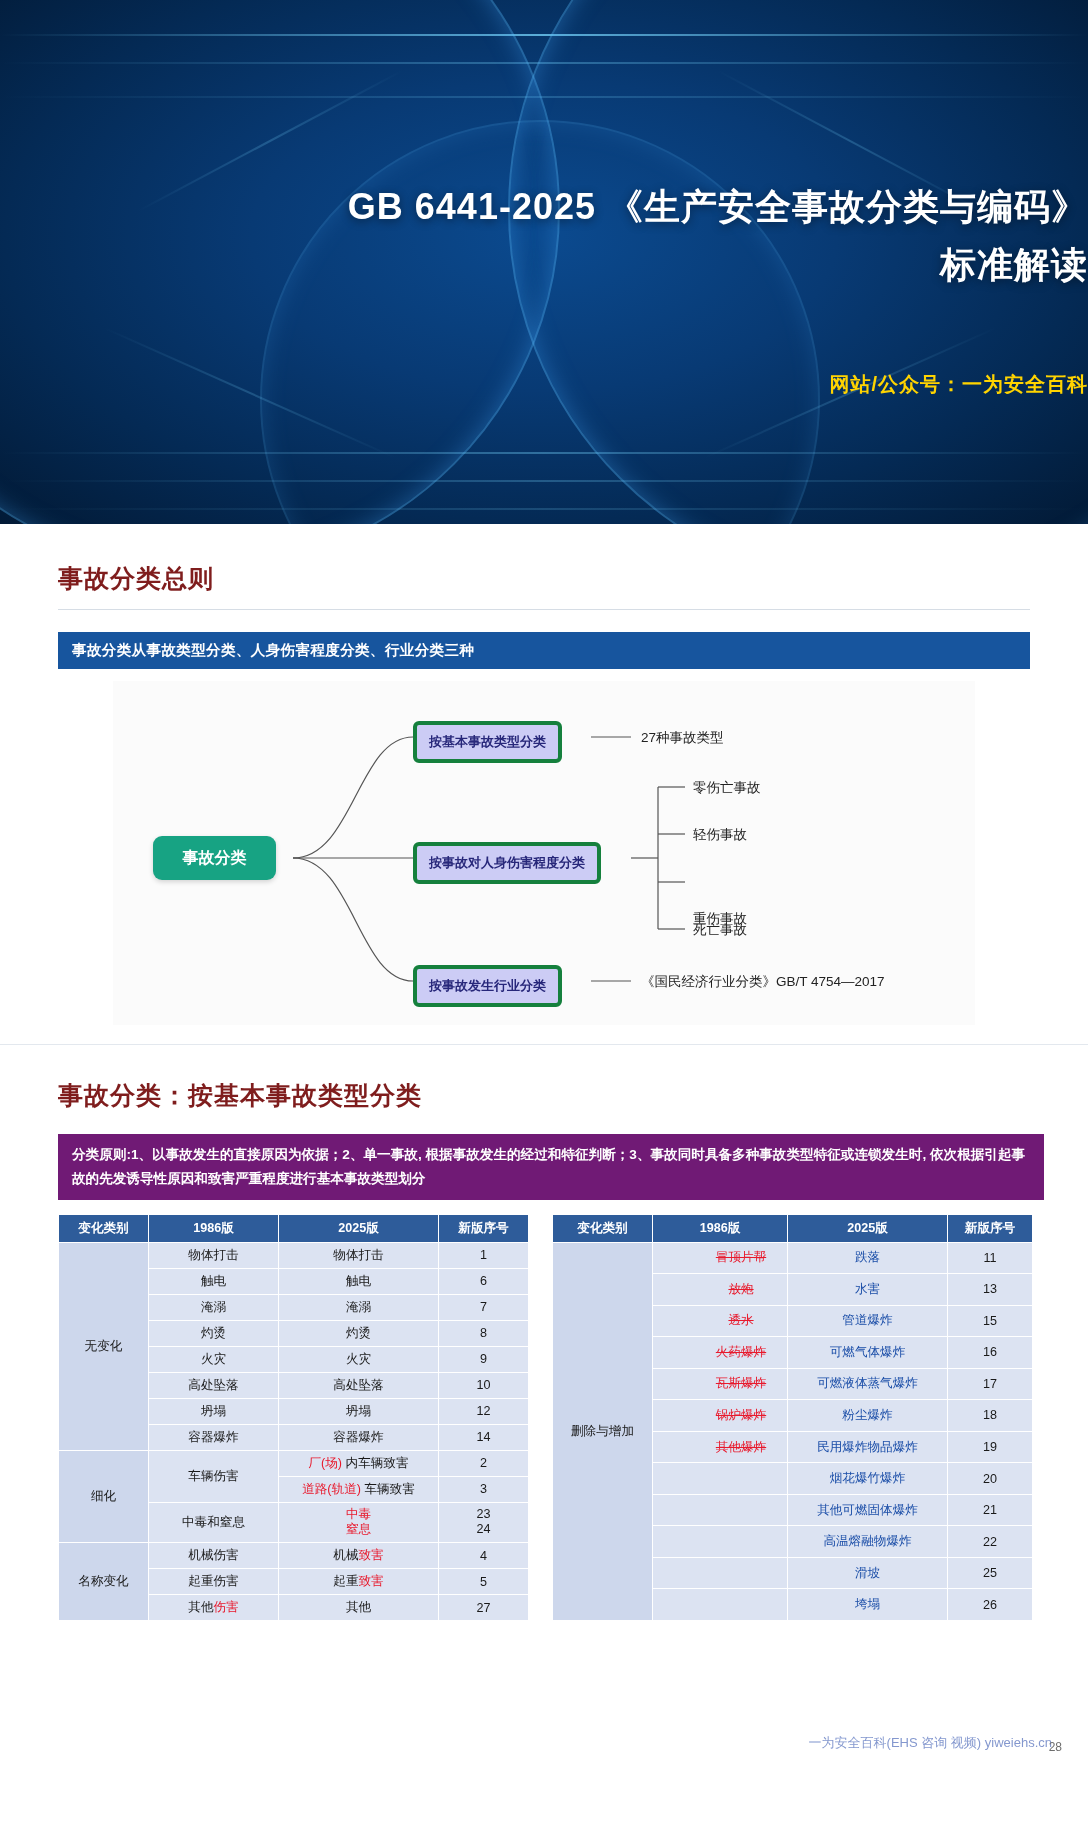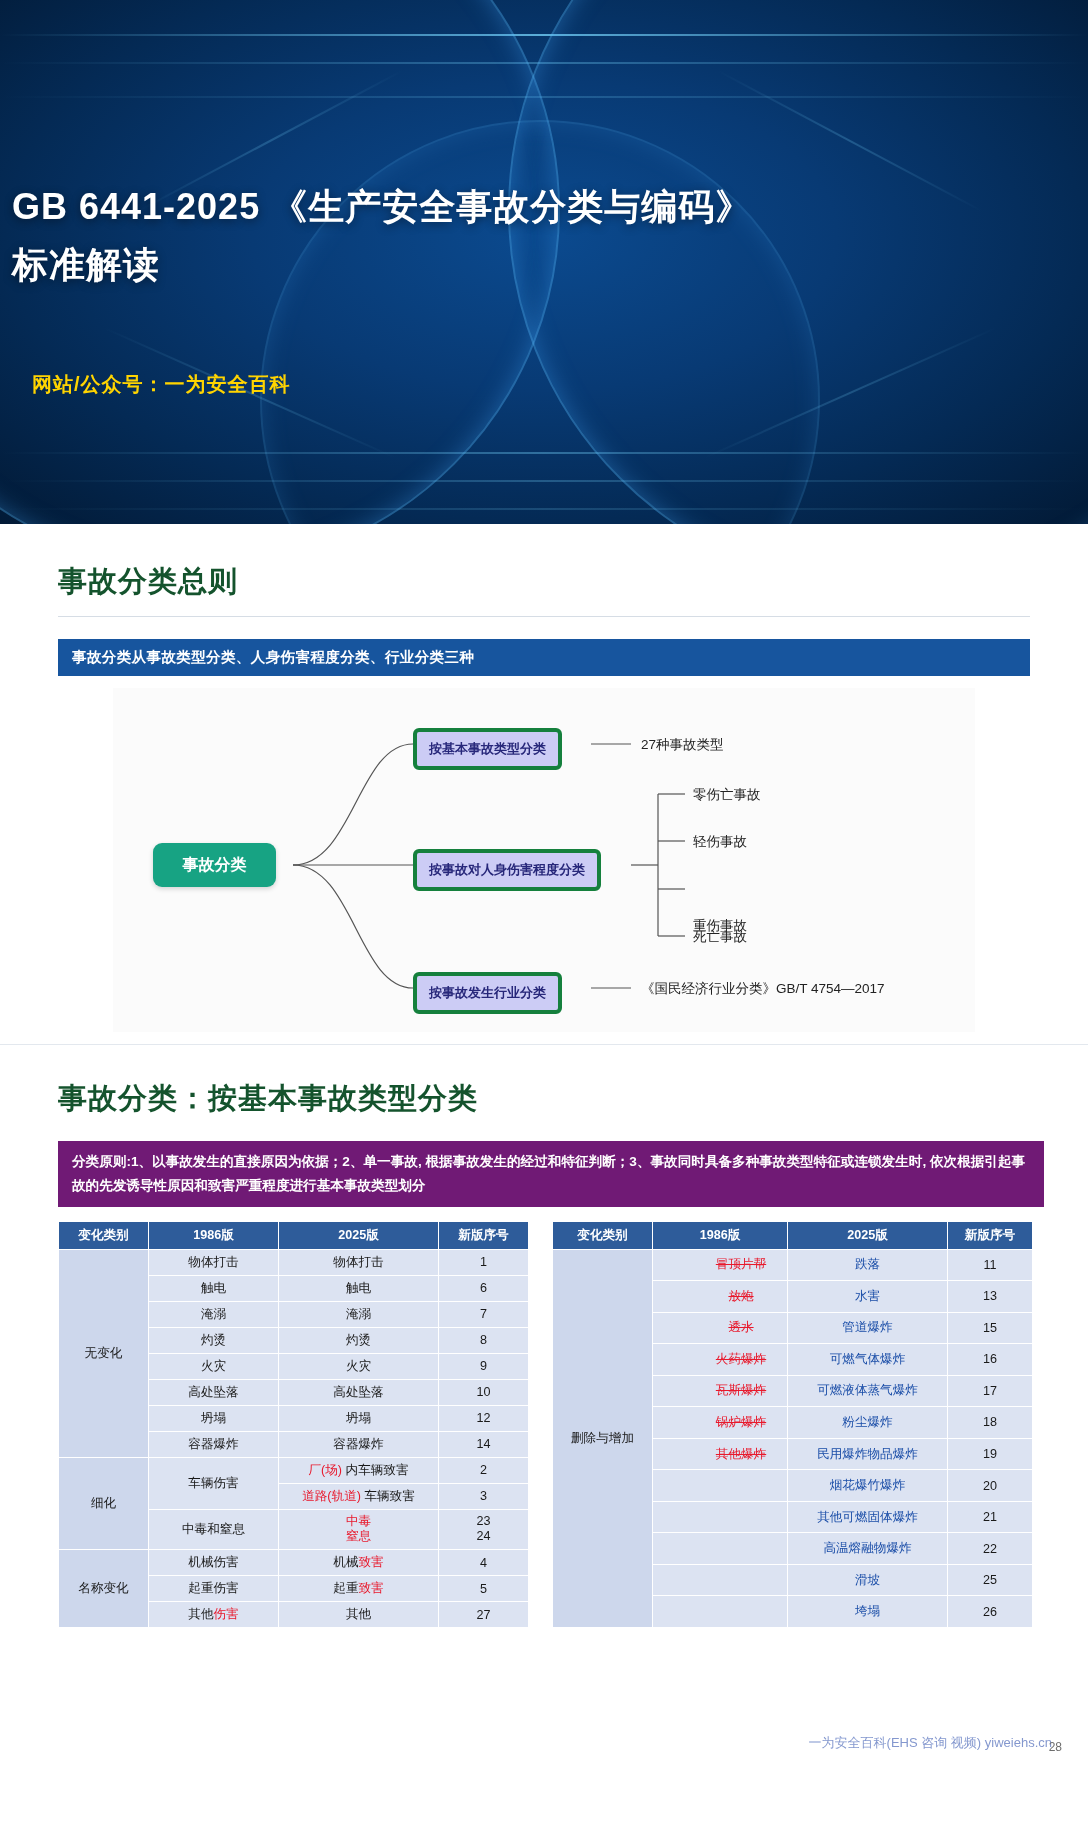--- a/index.html
+++ b/index.html
@@ -26,22 +26,22 @@
     background:linear-gradient(90deg,rgba(80,190,255,0) 0%,rgba(120,215,255,.75) 50%,rgba(80,190,255,0) 100%);
     height:2px;
   }
   .glow-arc{
     position:absolute;
     border:2px solid rgba(90,190,255,.35);
     border-radius:50%;
     box-shadow:0 0 24px rgba(70,170,255,.35) inset;
   }
   .title-wrap{
-    position:absolute; left:12px; right:0; top:178px;
-    text-align:left;
+    position:absolute; left:0; right:0; top:178px;
+    text-align:right;
     z-index:5;
   }
   .title-main{
     color:#ffffff;
     font-size:36px;
     font-weight:bold;
     line-height:1.6;
     letter-spacing:1px;
     text-shadow:0 2px 10px rgba(0,0,0,.45);
   }
@@ -56,22 +56,22 @@
 
   
   .slide-2{
     position:relative;
     width:1088px;
     height:520px;
     background:#ffffff;
     padding:38px 58px 0 58px;
   }
   .sec-heading{
-    color:#14532d;
-    font-size:29px;
+    color:#7f1d1d;
+    font-size:25px;
     font-weight:bold;
     letter-spacing:1px;
   }
   .heading-rule{
     margin-top:14px;
     border-bottom:1px solid #d6dde5;
   }
   .blue-bar{
     margin-top:22px;
     background:#17559e;

